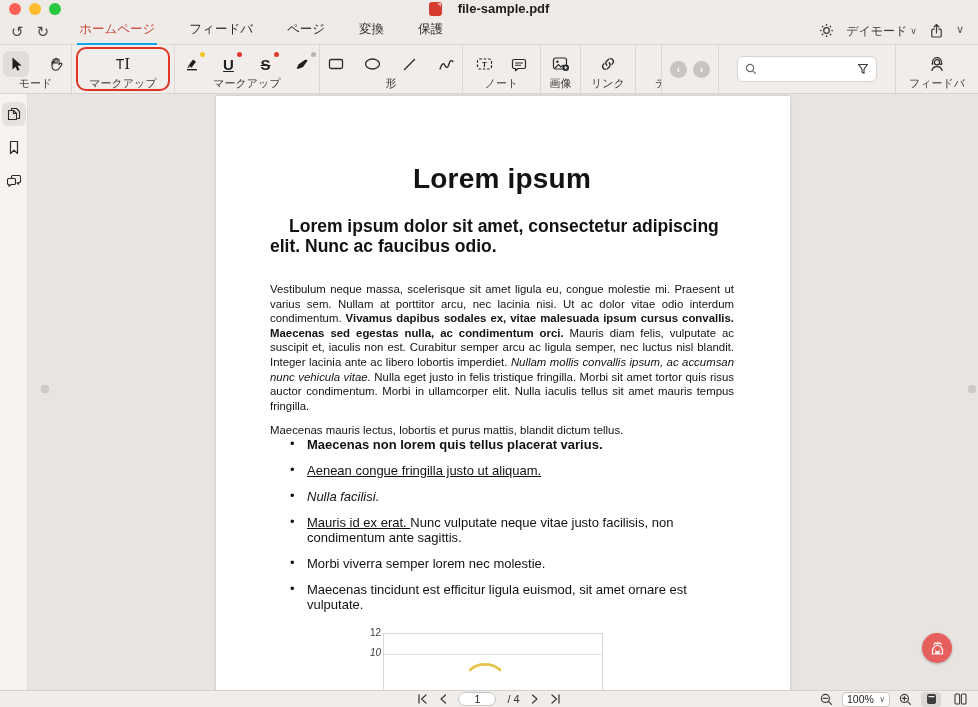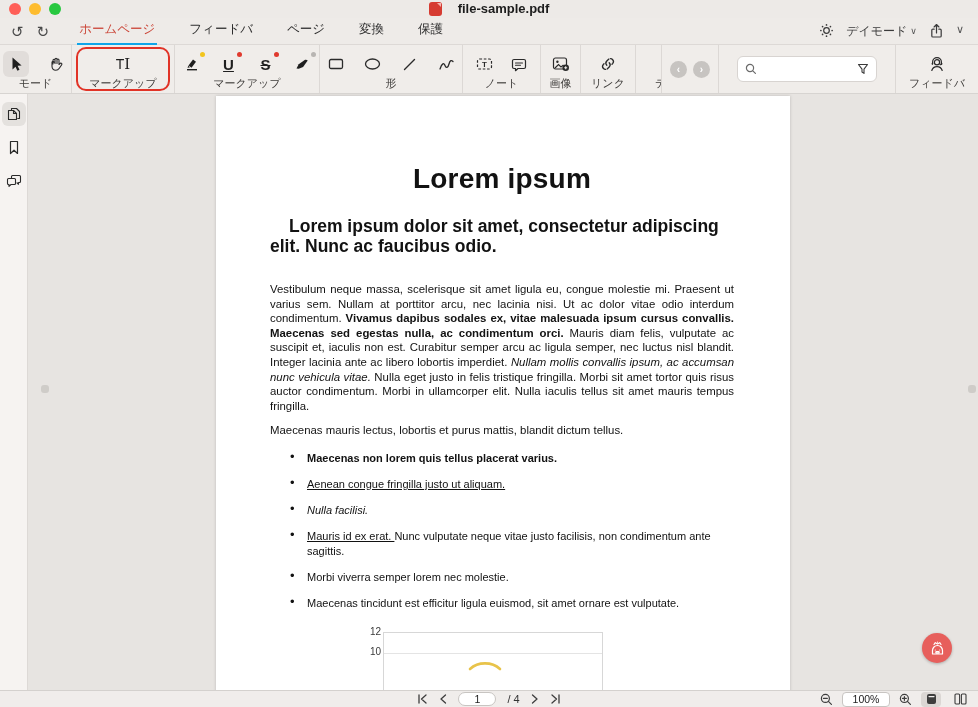--- a/index.html
+++ b/index.html
@@ -73,49 +73,49 @@
   .resize-pill { position:absolute; width:8px; height:8px; border-radius:3px; background:#cfccc8; top:291px; }
   .pill-l { left:13px; } .pill-r { right:2px; }
 
   
   .page { position:absolute; left:188px; top:2px; width:574px; height:720px; background:#fff;
           box-shadow:0 0 3px rgba(0,0,0,.18); padding:0 56px 0 54px; color:#121212; }
   .doc-h1 { margin-top:67px; text-align:center; font-size:28px; font-weight:bold; letter-spacing:.2px; }
   .doc-h2 { margin-top:21px; font-size:17.5px; font-weight:bold; line-height:20px; text-indent:19px; }
   .doc-p { margin-top:26px; font-size:11.4px; line-height:14.6px; text-align:justify; }
   .doc-p2 { margin-top:10px; font-size:11.4px; line-height:14.6px; }
-  .doc-ul { margin-top:13px; list-style:none; padding-left:20px; font-size:11px; line-height:14.6px; }
+  .doc-ul { list-style:none; padding-left:20px; font-size:13px; line-height:14.6px; }
   .doc-ul li { position:relative; padding-left:17px; margin-bottom:11.5px; }
   .doc-ul li::before { content:"•"; position:absolute; left:0; top:-1px; font-size:13px; }
   .run-bold { font-weight:bold; } .run-italic { font-style:italic; } .run-underline { text-decoration:underline; }
 
   .chart { margin-top:21px; display:flex; }
   .ycol { width:17px; position:relative; font-size:10px; color:#3a3a3a; }
   .ycol .yt0 { position:absolute; right:2px; top:-6px; }
-  .ycol .yt1 { position:absolute; right:2px; top:14px; }
+  .ycol .yt1 { position:absolute; right:2px; top:14px;font-style:italic; }
   .plotbox { width:220px; height:110px; border:1px solid #d7d7d7; position:relative; background:#fff; }
   .gridline { position:absolute; left:0; right:0; top:20px; border-top:1px solid #e4e4e4; }
   .plotbox svg { position:absolute; left:0; top:0; }
 
   
   .fab { position:absolute; right:26px; bottom:27px; width:30px; height:30px; border-radius:50%;
          background:#e75f5c; display:flex; align-items:center; justify-content:center;
          box-shadow:0 1px 3px rgba(0,0,0,.25); border:none; }
 
   
   .bottombar { position:absolute; left:0; right:0; bottom:0; height:17px; background:#f0edeb;
                border-top:1px solid #d4d1ce; }
   .pagenav { position:absolute; left:0; right:0; top:0; bottom:0; display:flex; gap:11px;
              align-items:center; justify-content:center; font-size:11px; color:#333; }
   .pageinput { width:38px; height:14px; border:1px solid #c8c5c2; border-radius:7px; background:#fff;
                text-align:center; font-size:10.5px; color:#222; outline:none; }
   .zoomctrl { position:absolute; right:8px; top:0; bottom:0; display:flex; gap:9px; align-items:center; }
   .zoomsel { width:48px; height:15px; background:#fff; border:1px solid #c8c5c2; border-radius:4px;
              font-size:10.5px; color:#222; display:flex; align-items:center; justify-content:space-between;
-             padding:0 4px;flex-direction:column; }
+             padding:0 4px; }
   .viewbtn { width:20px; height:15px; border-radius:4px; display:flex; align-items:center; justify-content:center; }
   .viewbtn.sel { background:#dbd7d4; }
 </style>
 </head>
 <body>
 
 <div class="app">
 
   <div class="titlebar">
     <div class="traffic">

